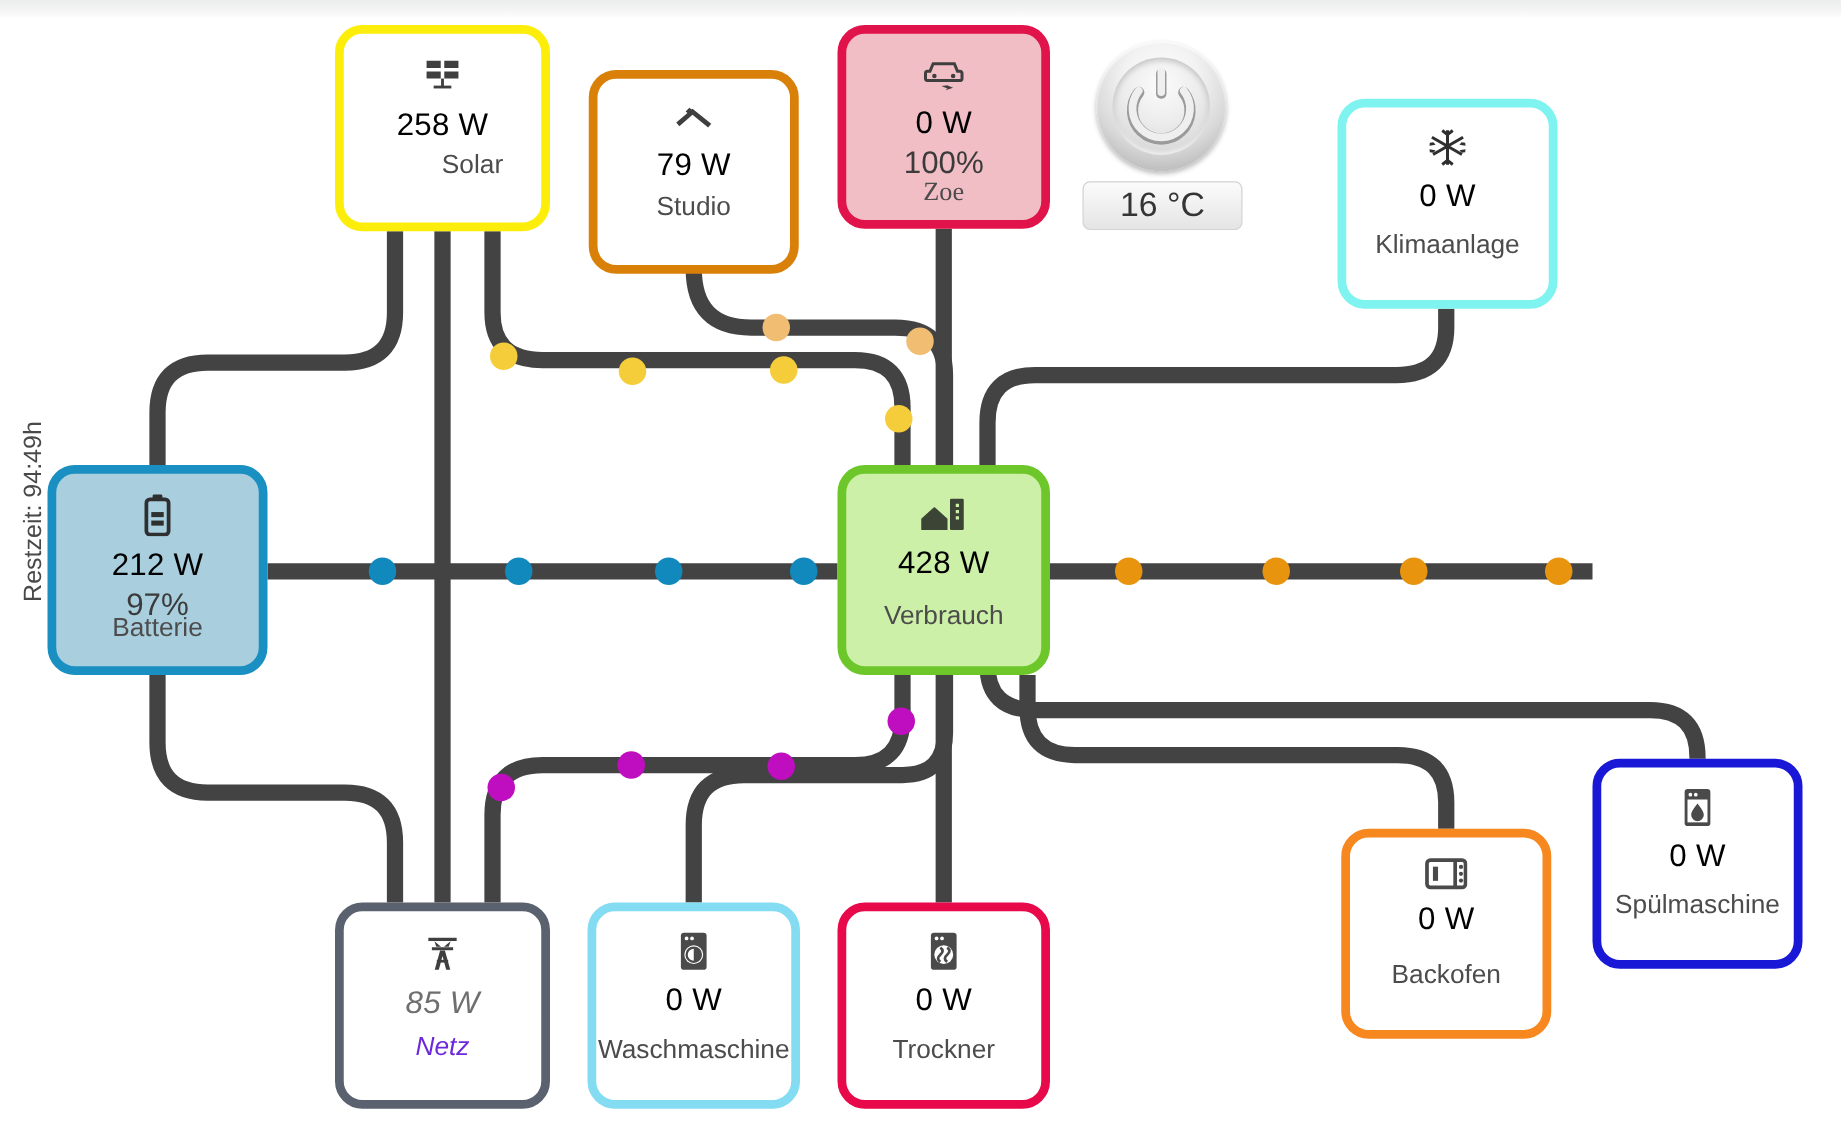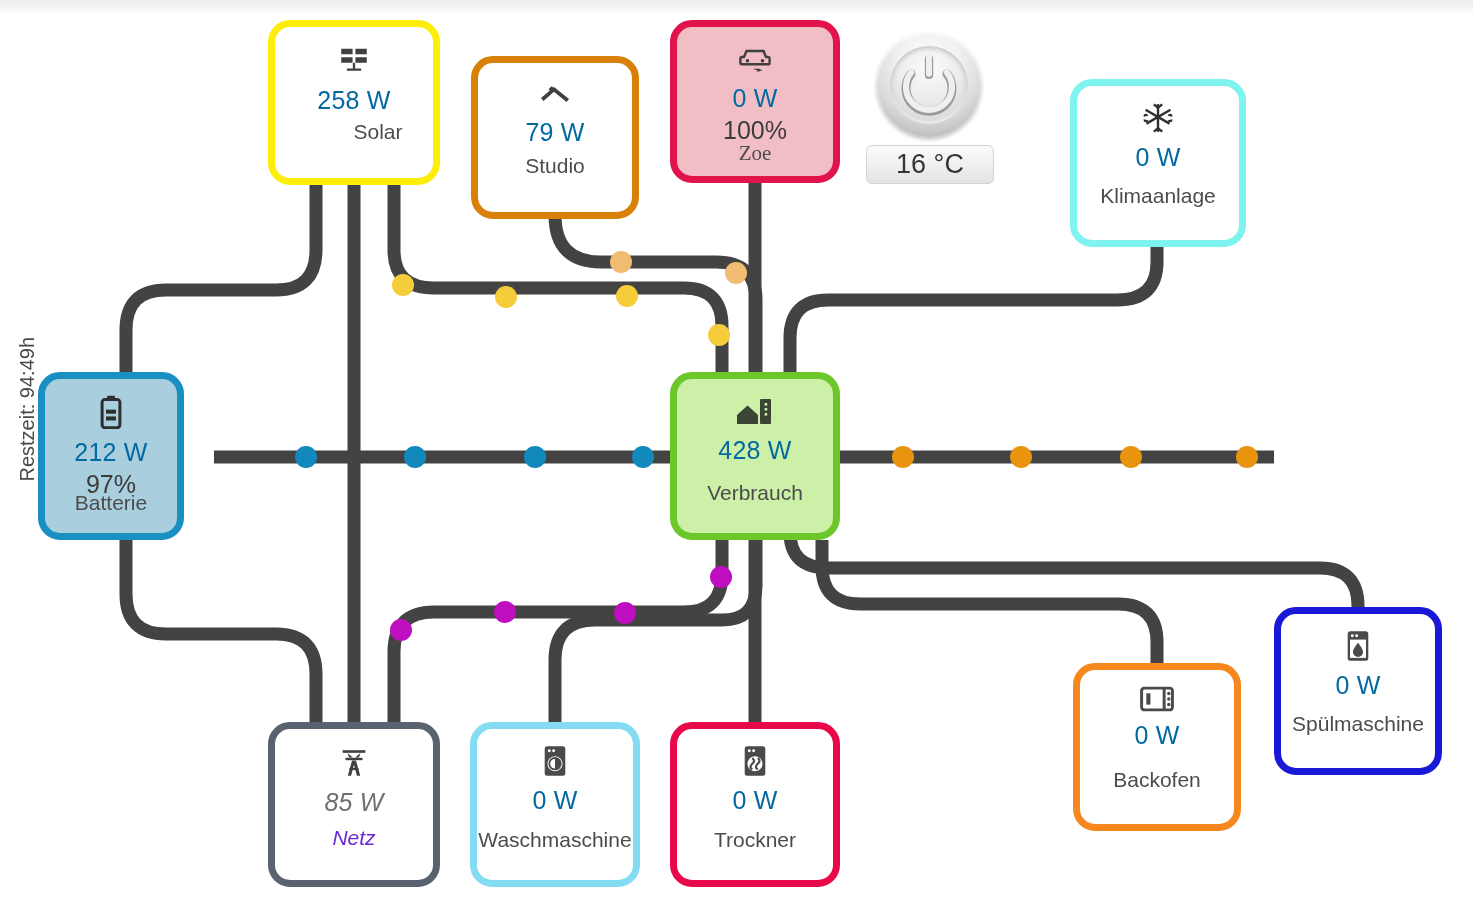--- a/index.html
+++ b/index.html
@@ -40,21 +40,21 @@
     z-index: 5;
     cursor: pointer;
   }
   .card .ico {
     display: block;
     line-height: 0;
     margin-top: 16px;
   }
   .card .watt {
     font-size: 25px;
-    color: #0369a1;
+    color: #000000;
     margin-top: 9px;
     letter-spacing: .2px;
     white-space: nowrap;
   }
   .card .pct {
     font-size: 25px;
     color: #3b3b3b;
     margin-top: 3px;
     white-space: nowrap;
   }
@@ -246,21 +246,21 @@
         <path d="M3.6 8.9 L1.4 9.2 L1.2 11.0 L4.8 10.4 Z"></path>
         <path d="M20.4 15.1 L22.6 14.8 L22.8 13.0 L19.2 13.6 Z"></path>
         <path d="M20.4 8.9 L22.6 9.2 L22.8 11.0 L19.2 10.4 Z"></path>
         <path d="M3.6 15.1 L1.4 14.8 L1.2 13.0 L4.8 13.6 Z"></path>
       </svg>
     </span>
     <span class="watt">0 W</span>
     <span class="cname" style="bottom:32px;">Klimaanlage</span>
   </div>
 
-  <div class="card" style="left:38px; top:372px; width:146px; height:168px; border-color:#1a8fc1; background:#a9cfdf;">
+  <div class="card" style="left:38px; top:372px; width:176px; height:168px; border-color:#1a8fc1; background:#a9cfdf;">
     <span class="ico">
       <svg width="26" height="34" viewBox="0 0 18 26" fill="#2f2f2f">
         <rect x="6" y="0.5" width="6" height="2.6" rx="0.8"></rect>
         <rect x="2.2" y="3.4" width="13.6" height="21.6" rx="2.2" fill="none" stroke="#2f2f2f" stroke-width="2.3"></rect>
         <rect x="5.2" y="11.2" width="7.6" height="3.1"></rect>
         <rect x="5.2" y="16.4" width="7.6" height="3.1"></rect>
       </svg>
     </span>
     <span class="watt">212 W</span>
     <span class="pct">97%</span>

